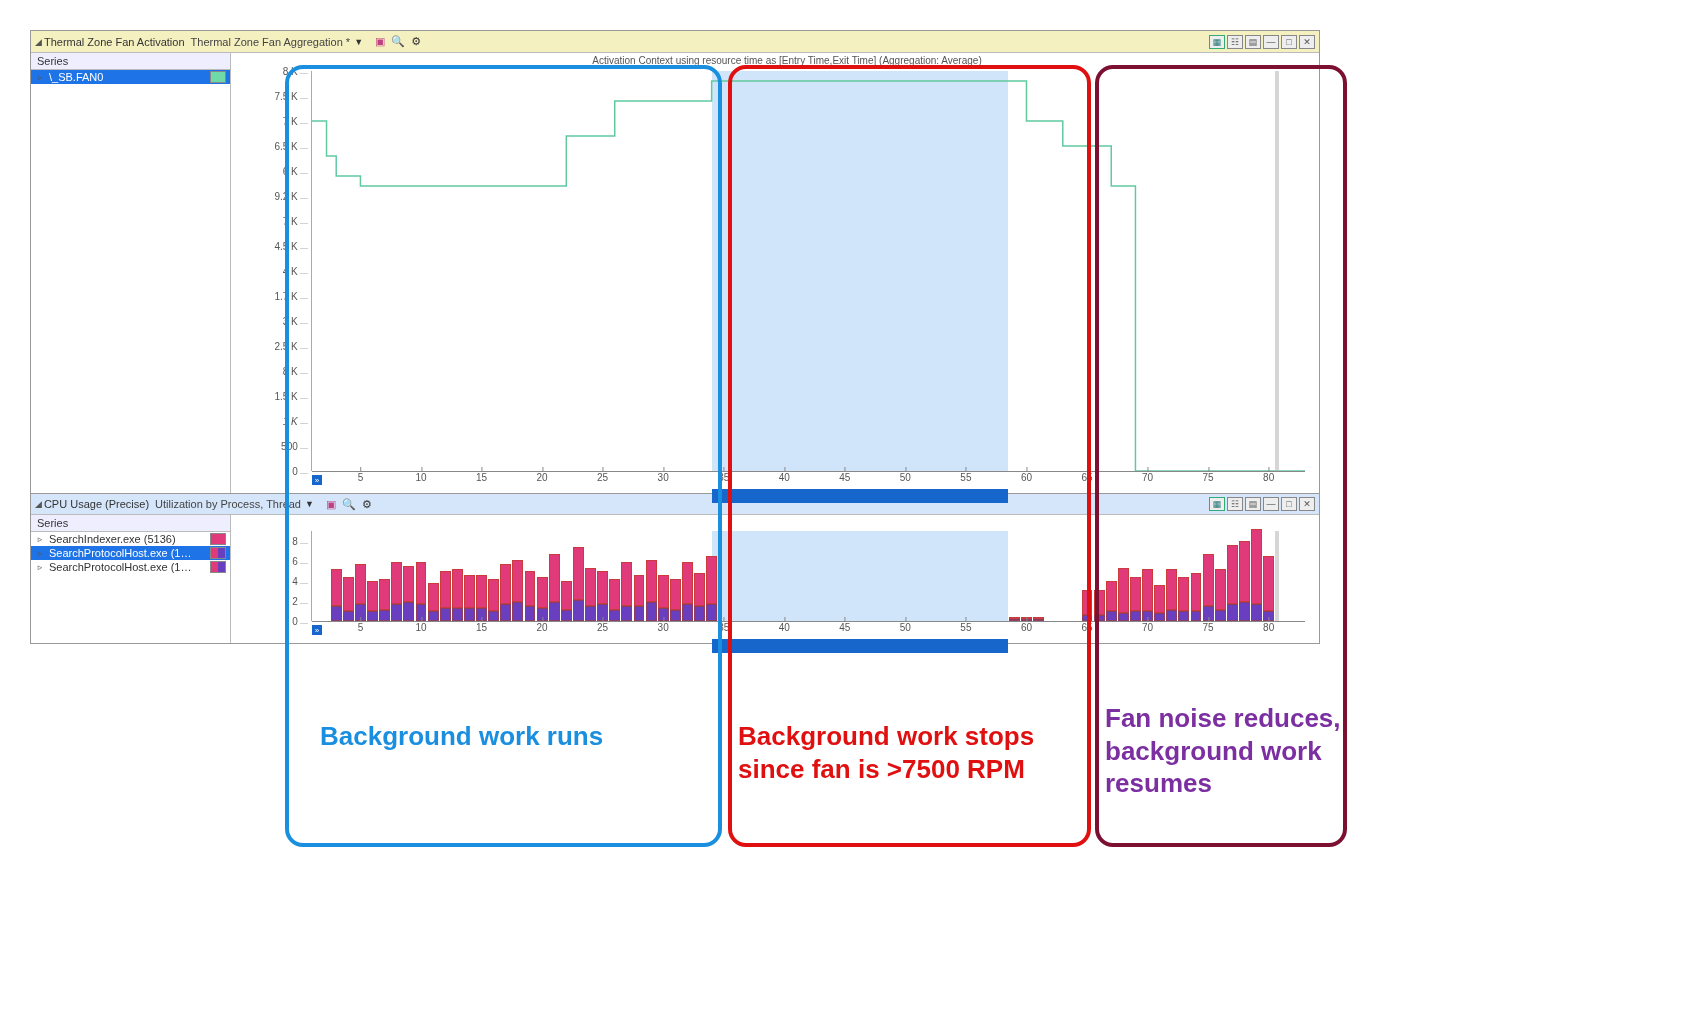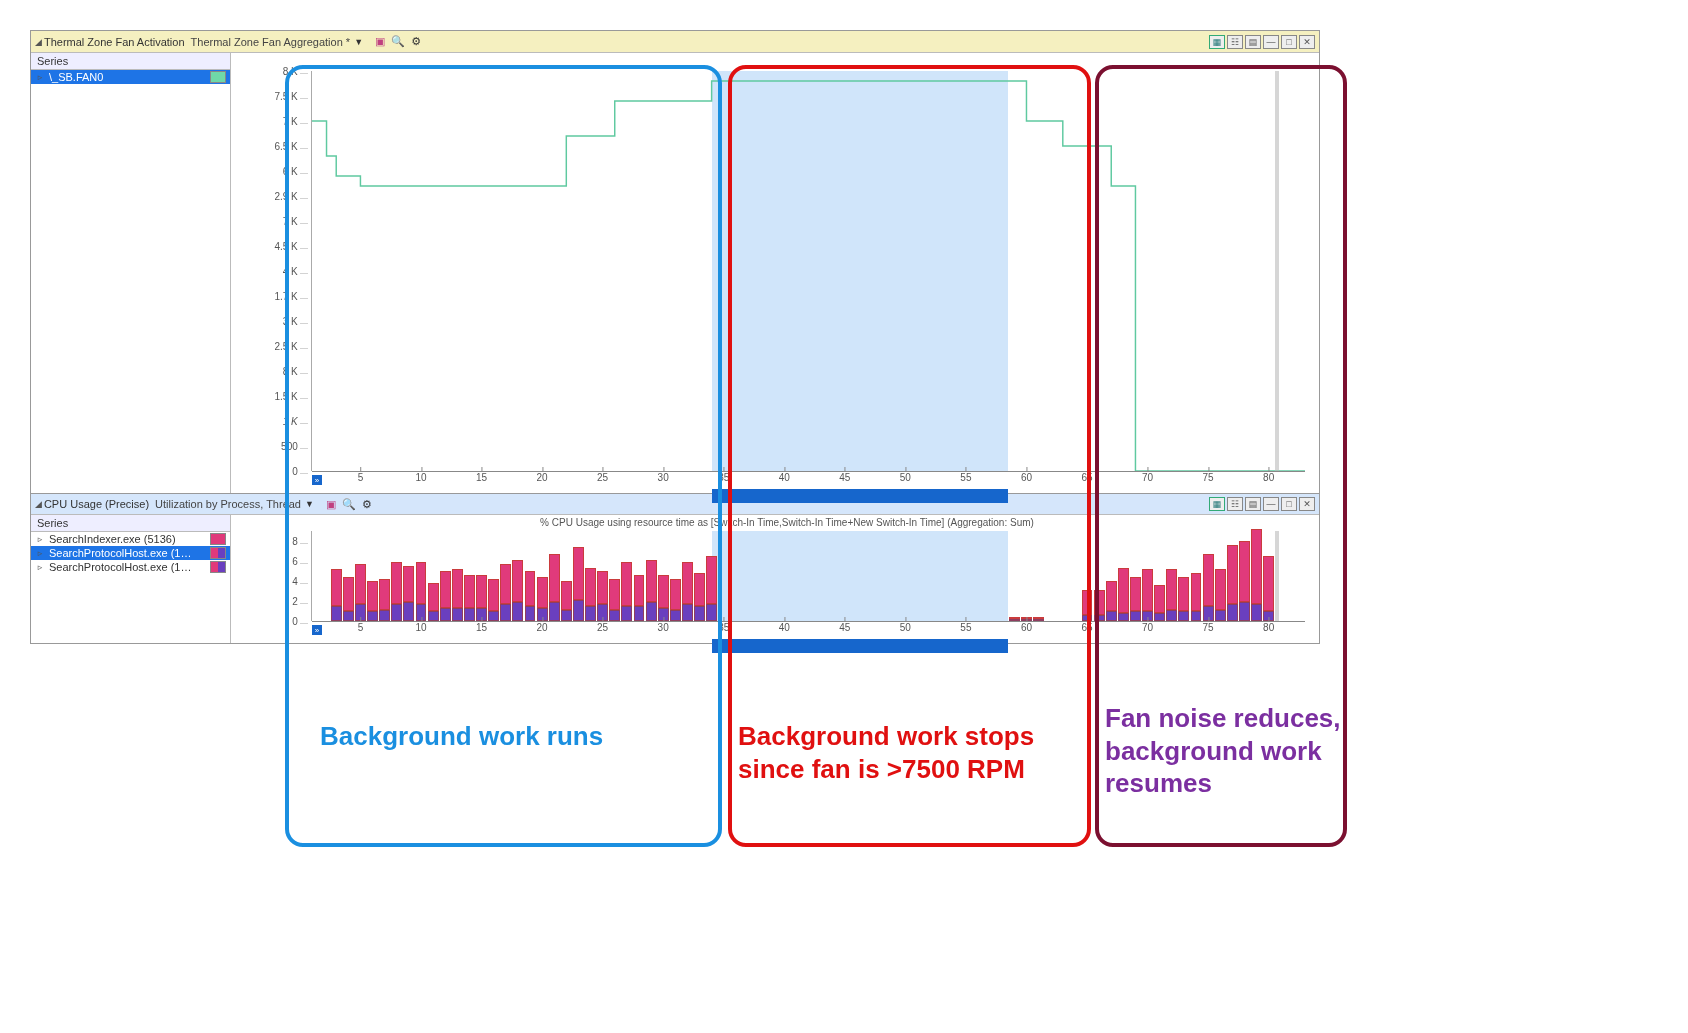--- a/index.html
+++ b/index.html
@@ -90,28 +90,29 @@
       <div class="series-hdr">Series</div>
       <div id="top-series-list">
           <div class="series-item sel">
             <span class="arrow">▹</span>
       <span class="label">\_SB.FAN0</span>
       <span class="swatch" style="background:#6fd9a8"></span>
           </div>
         </div>
     </div>
     <div class="chart-pane topchart">
+      <div class="chart-title">Activation Context using resource time as [Entry Time,Exit Time] (Aggregation: Average)</div>
       <div class="plot" id="plot-top" style="position:absolute; left:56px; right:14px; top:18px; bottom:22px; border-left:1px solid #aaa;">
         <div class="yaxis" id="yaxis-top">
             <div class="ytick" style="bottom: 100%;">8 K</div>
             <div class="ytick" style="bottom: 93.75%;">7.5 K</div>
             <div class="ytick" style="bottom: 87.5%;">7 K</div>
             <div class="ytick" style="bottom: 81.25%;">6.5 K</div>
             <div class="ytick" style="bottom: 75%;">6 K</div>
-            <div class="ytick" style="bottom: 68.75%;">2.9 K</div>
+            <div class="ytick" style="bottom: 68.75%;">9.2 K</div>
             <div class="ytick" style="bottom: 62.5%;">7 K</div>
             <div class="ytick" style="bottom: 56.25%;">4.5 K</div>
             <div class="ytick" style="bottom: 50%;">4 K</div>
             <div class="ytick" style="bottom: 43.75%;">1.7 K</div>
             <div class="ytick" style="bottom: 37.5%;">3 K</div>
             <div class="ytick" style="bottom: 31.25%;">2.5 K</div>
             <div class="ytick" style="bottom: 25%;">8 K</div>
             <div class="ytick" style="bottom: 18.75%;">1.5 K</div>
             <div class="ytick" style="bottom: 12.5%; font-style: italic;">1 K</div>
             <div class="ytick" style="bottom: 6.25%; margin-left: 15px;">500</div>
@@ -182,21 +183,20 @@
       <span class="swatch" style="background:linear-gradient(90deg,#e03a7b 50%,#6a3fbf 50%)"></span>
           </div>
           <div class="series-item">
             <span class="arrow">▹</span>
       <span class="label">SearchProtocolHost.exe (1…</span>
       <span class="swatch" style="background:linear-gradient(90deg,#e03a7b 50%,#6a3fbf 50%)"></span>
           </div>
         </div>
     </div>
     <div class="chart-pane botchart">
-      <div class="chart-title">% CPU Usage using resource time as [Switch-In Time,Switch-In Time+New Switch-In Time] (Aggregation: Sum)</div>
       <div class="plot" id="plot-bot" style="position:absolute; left:56px; right:14px; top:16px; bottom:22px; border-left:1px solid #aaa;">
         <div class="yaxis" id="yaxis-bot">
             <div class="ytick" style="bottom: 88.8889%;">8</div>
             <div class="ytick" style="bottom: 66.6667%;">6</div>
             <div class="ytick" style="bottom: 44.4444%;">4</div>
             <div class="ytick" style="bottom: 22.2222%;">2</div>
             <div class="ytick" style="bottom: 0%;">0</div>
           </div>
         <div class="selband" id="sel-bot" style="left: 40.2439%; width: 29.878%;"></div>
         <div class="bars" id="bars-bot">

